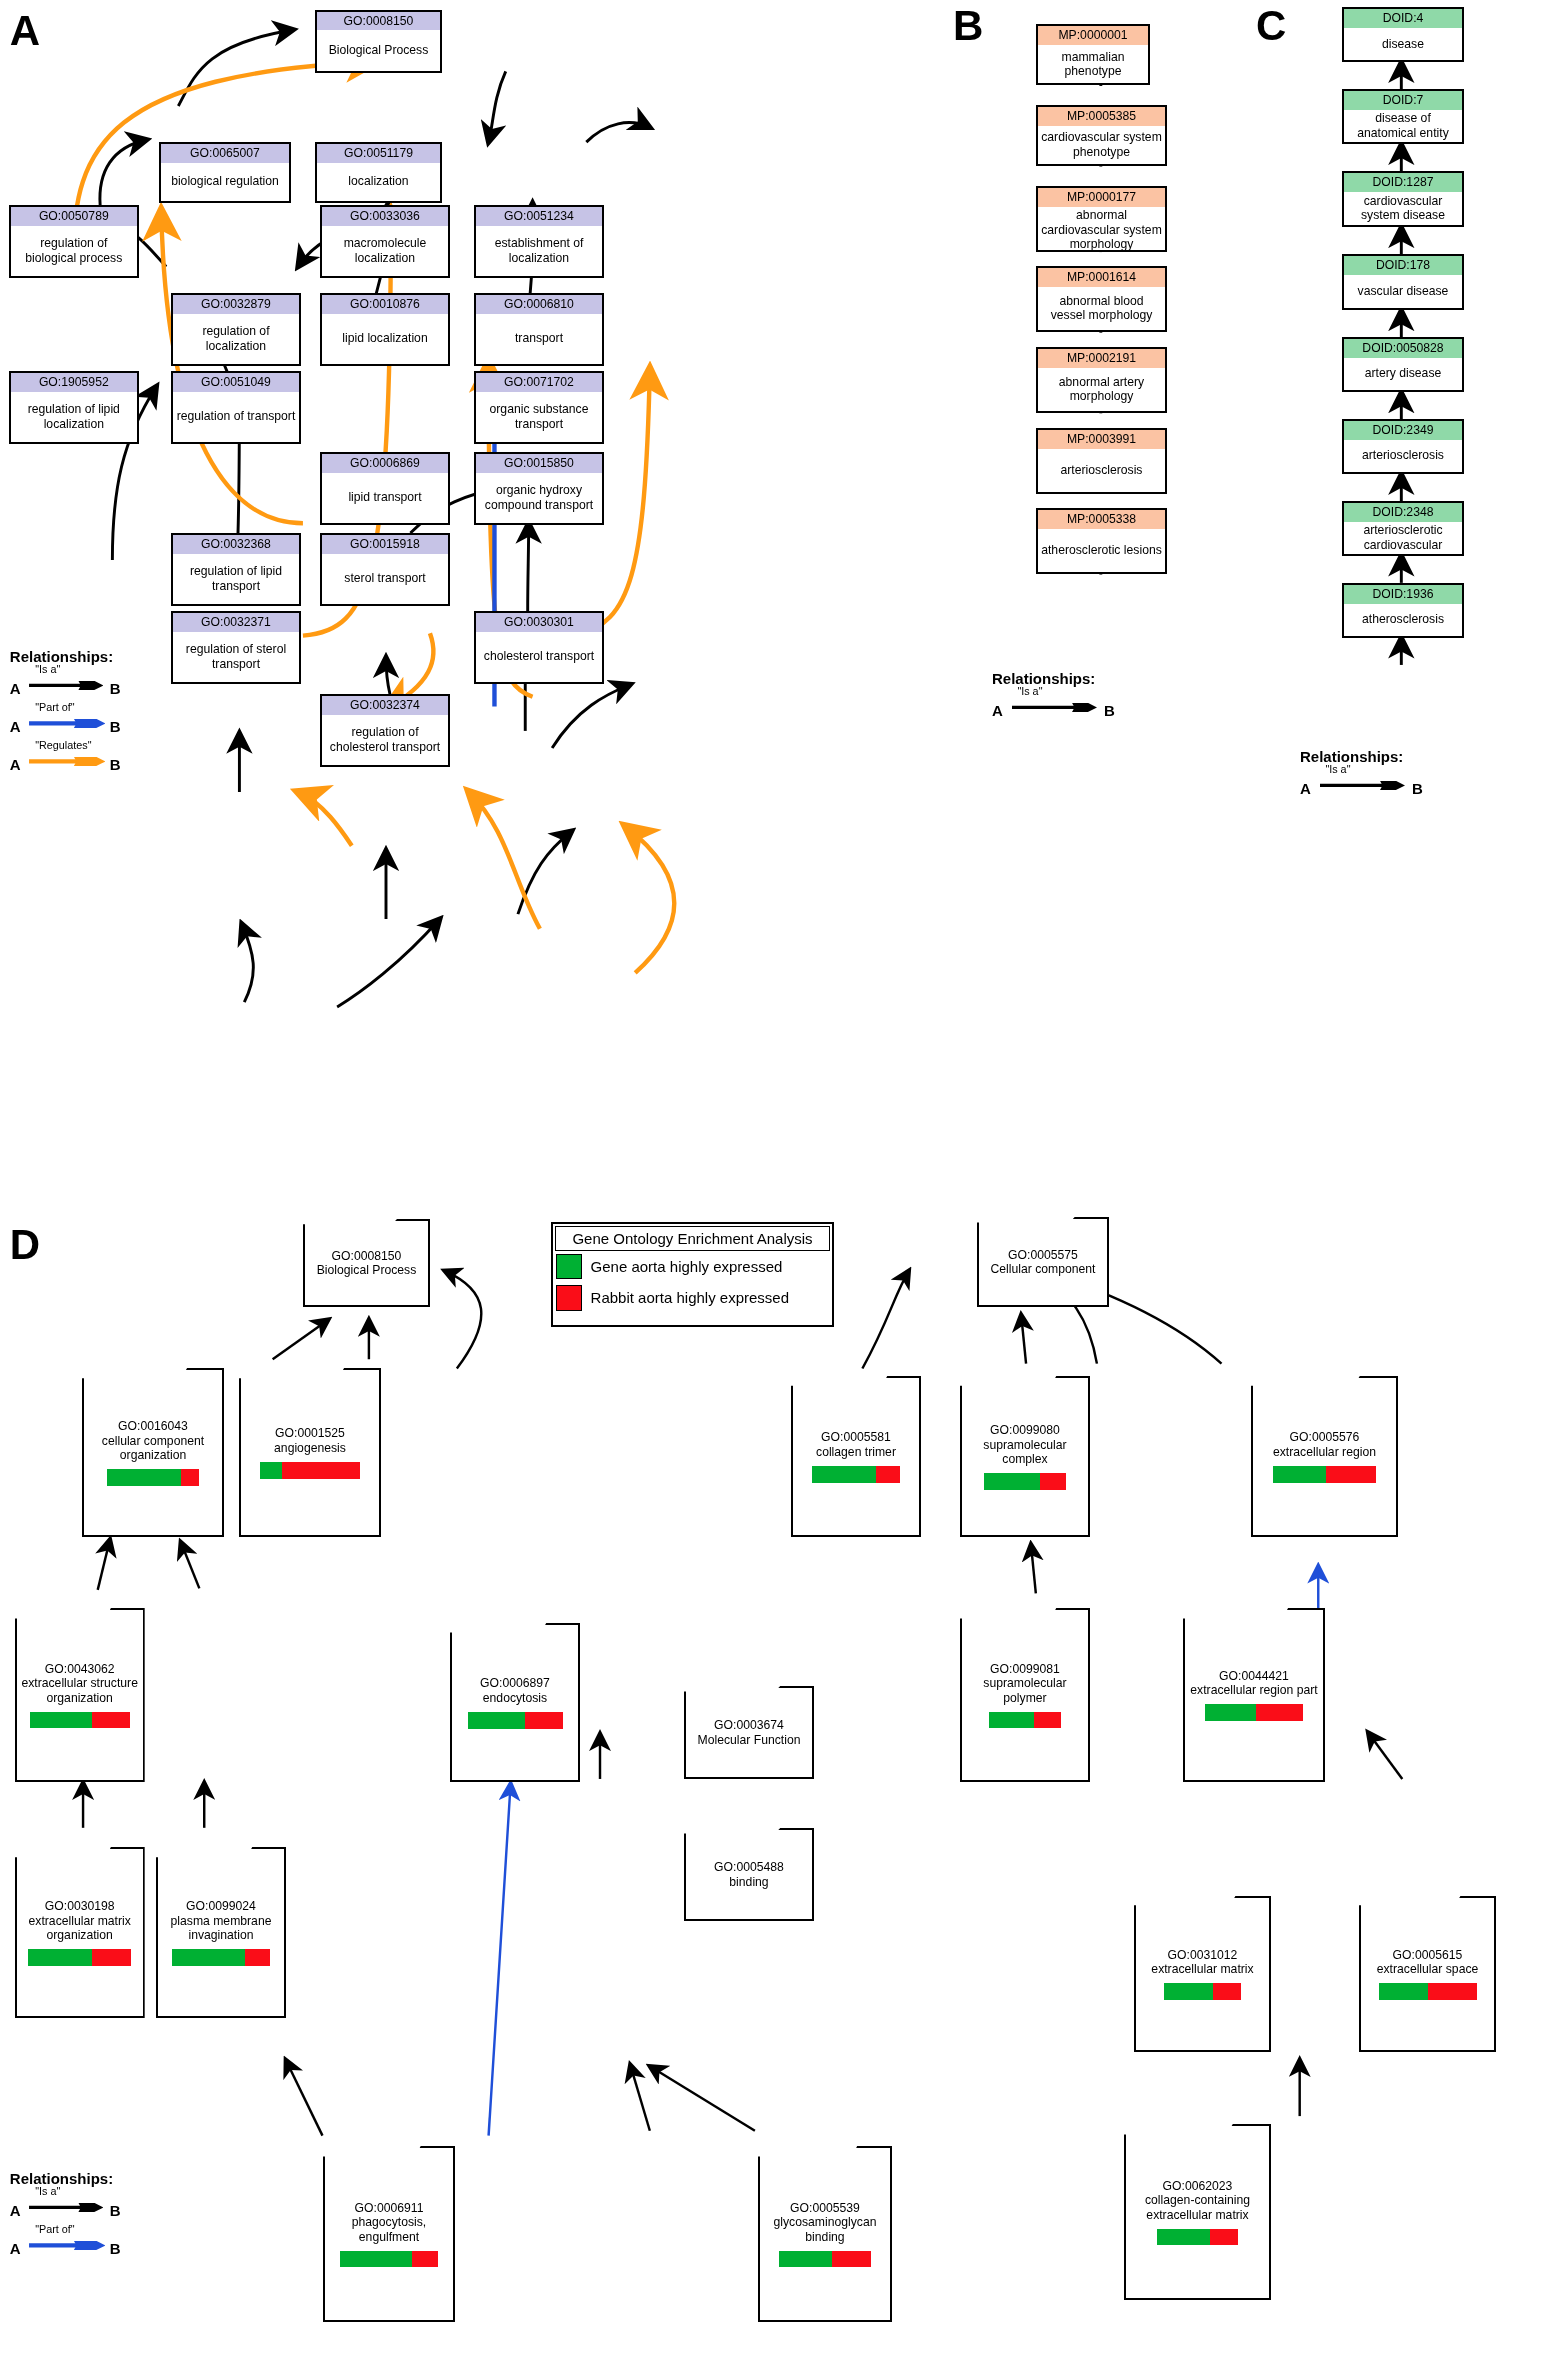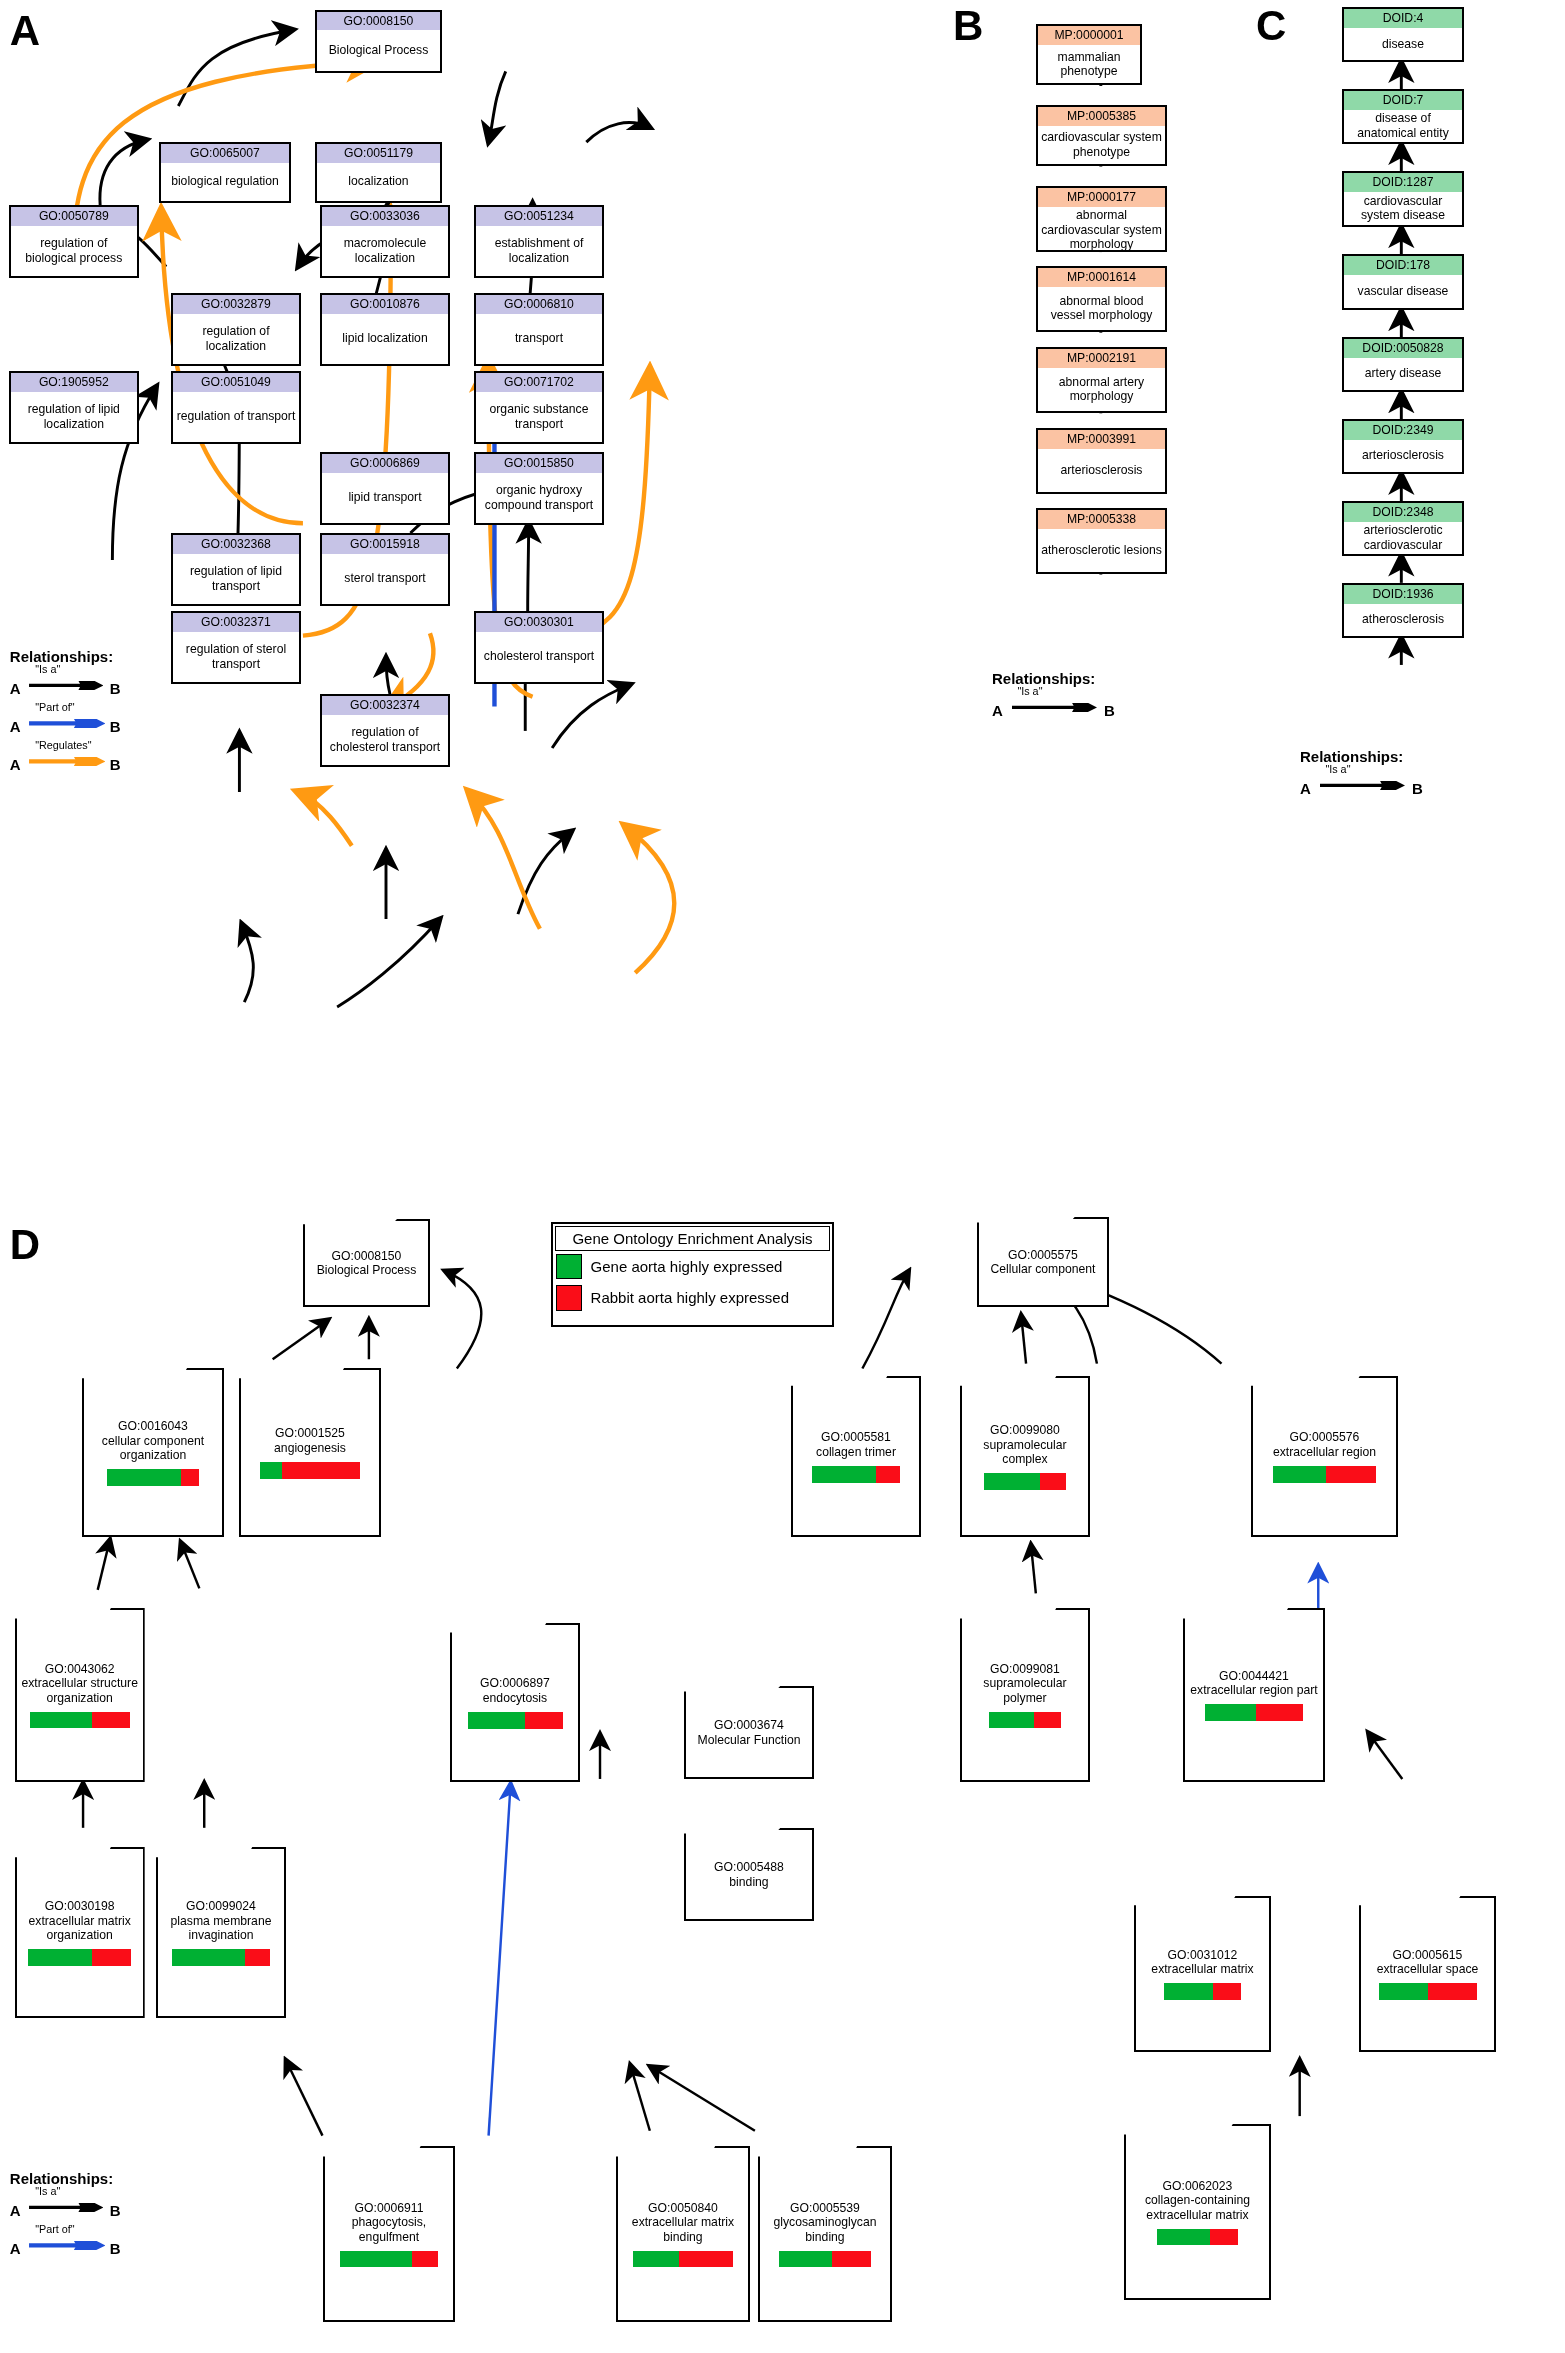--- a/index.html
+++ b/index.html
@@ -255,21 +255,21 @@
     <div class="rel-row">
       <span class="ab a">A</span>
       <span class="lbl">"Regulates"</span>
       <svg width="76" height="9.8" viewBox="0 0 155 20">
           <path d="M0,9 L138,9" stroke="#ff9a12" stroke-width="9" marker-end="url(#ahO)" fill="none"></path>
         </svg>
       <span class="ab b">B</span>
     </div>
   </div>
 
-  <div class="onode mp" style="left:1036px;top:24.4px;width:106px;height:61px">
+  <div class="onode mp" style="left:1036px;top:24.4px;width:114px;height:61px">
       <div class="oid">MP:0000001</div>
       <div class="olab">mammalian phenotype</div>
     </div>
   <div class="onode mp" style="left:1036px;top:105px;width:131px;height:61px">
       <div class="oid">MP:0005385</div>
       <div class="olab">cardiovascular system phenotype</div>
     </div>
   <div class="onode mp" style="left:1036px;top:186px;width:131px;height:66px">
       <div class="oid">MP:0000177</div>
       <div class="olab">abnormal cardiovascular system morphology</div>
@@ -437,28 +437,20 @@
 
   <div class="fnode" style="left:323px;top:2146px;width:132px;height:176px">
     <div class="fid">GO:0006911</div>
     <div class="flab">phagocytosis, engulfment</div>
     <div class="bar" style="width:98px">
         <i class="g" style="width:73%"></i>
         <i class="r" style="width:27%"></i>
       </div>
     </div>
 
-  <div class="fnode" style="left:616px;top:2146px;width:134px;height:176px">
-    <div class="fid">GO:0050840</div>
-    <div class="flab">extracellular matrix binding</div>
-    <div class="bar" style="width:100px">
-        <i class="g" style="width:46%"></i>
-        <i class="r" style="width:54%"></i>
-      </div>
-    </div>
 
   <div class="fnode" style="left:758px;top:2146px;width:134px;height:176px">
     <div class="fid">GO:0005539</div>
     <div class="flab">glycosaminoglycan binding</div>
     <div class="bar" style="width:93px">
         <i class="g" style="width:57%"></i>
         <i class="r" style="width:43%"></i>
       </div>
     </div>
 

